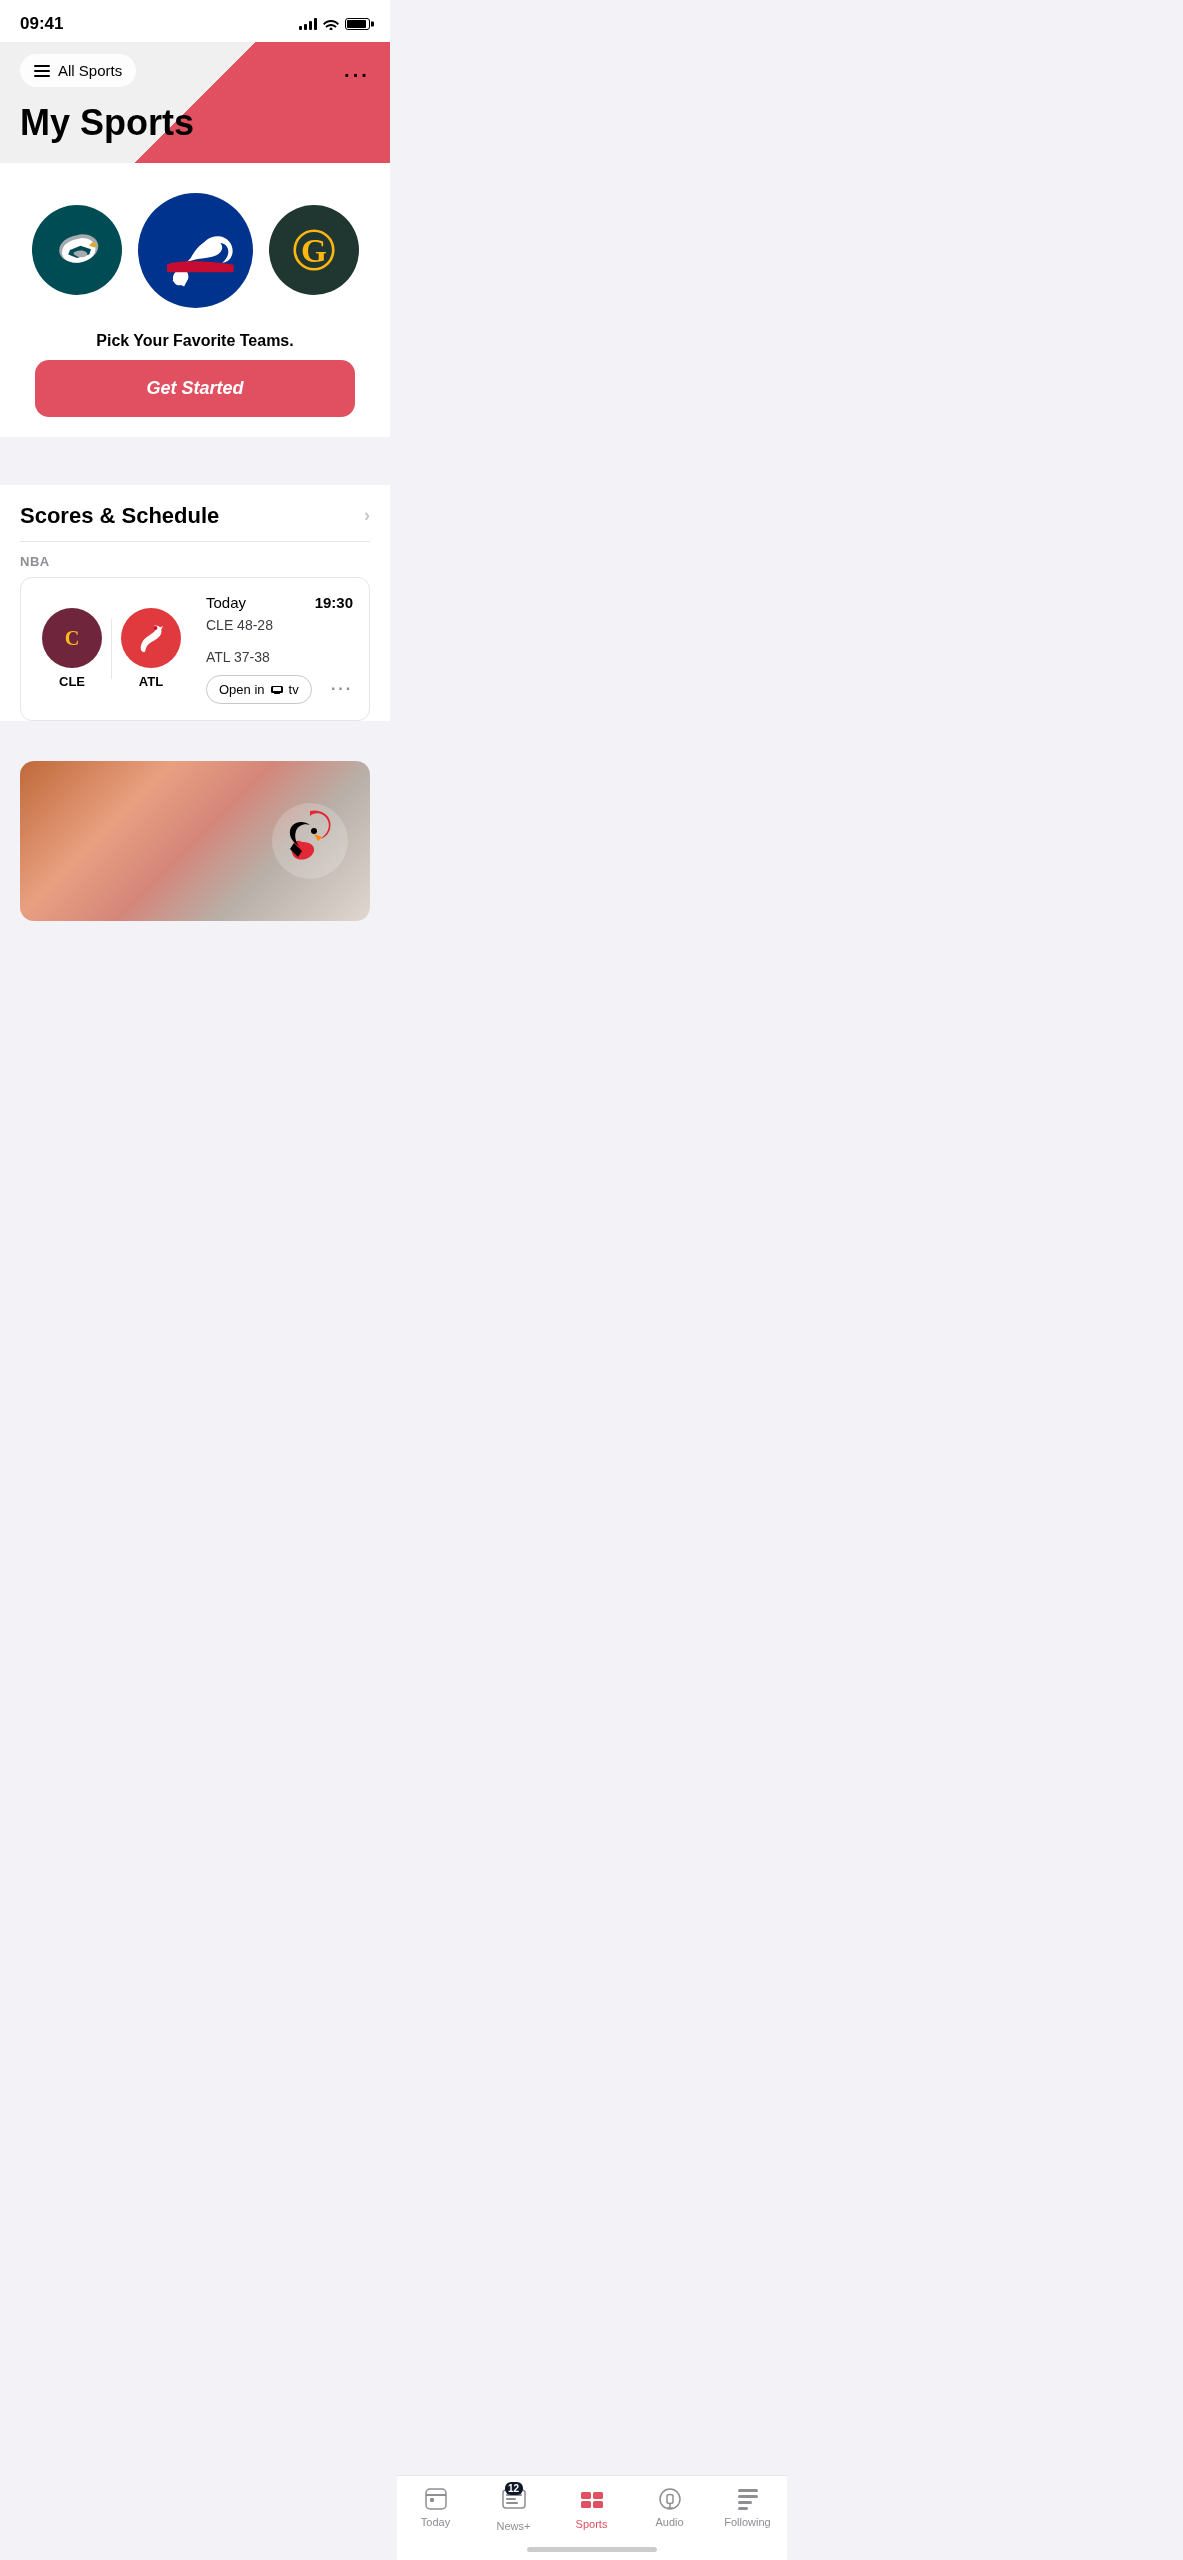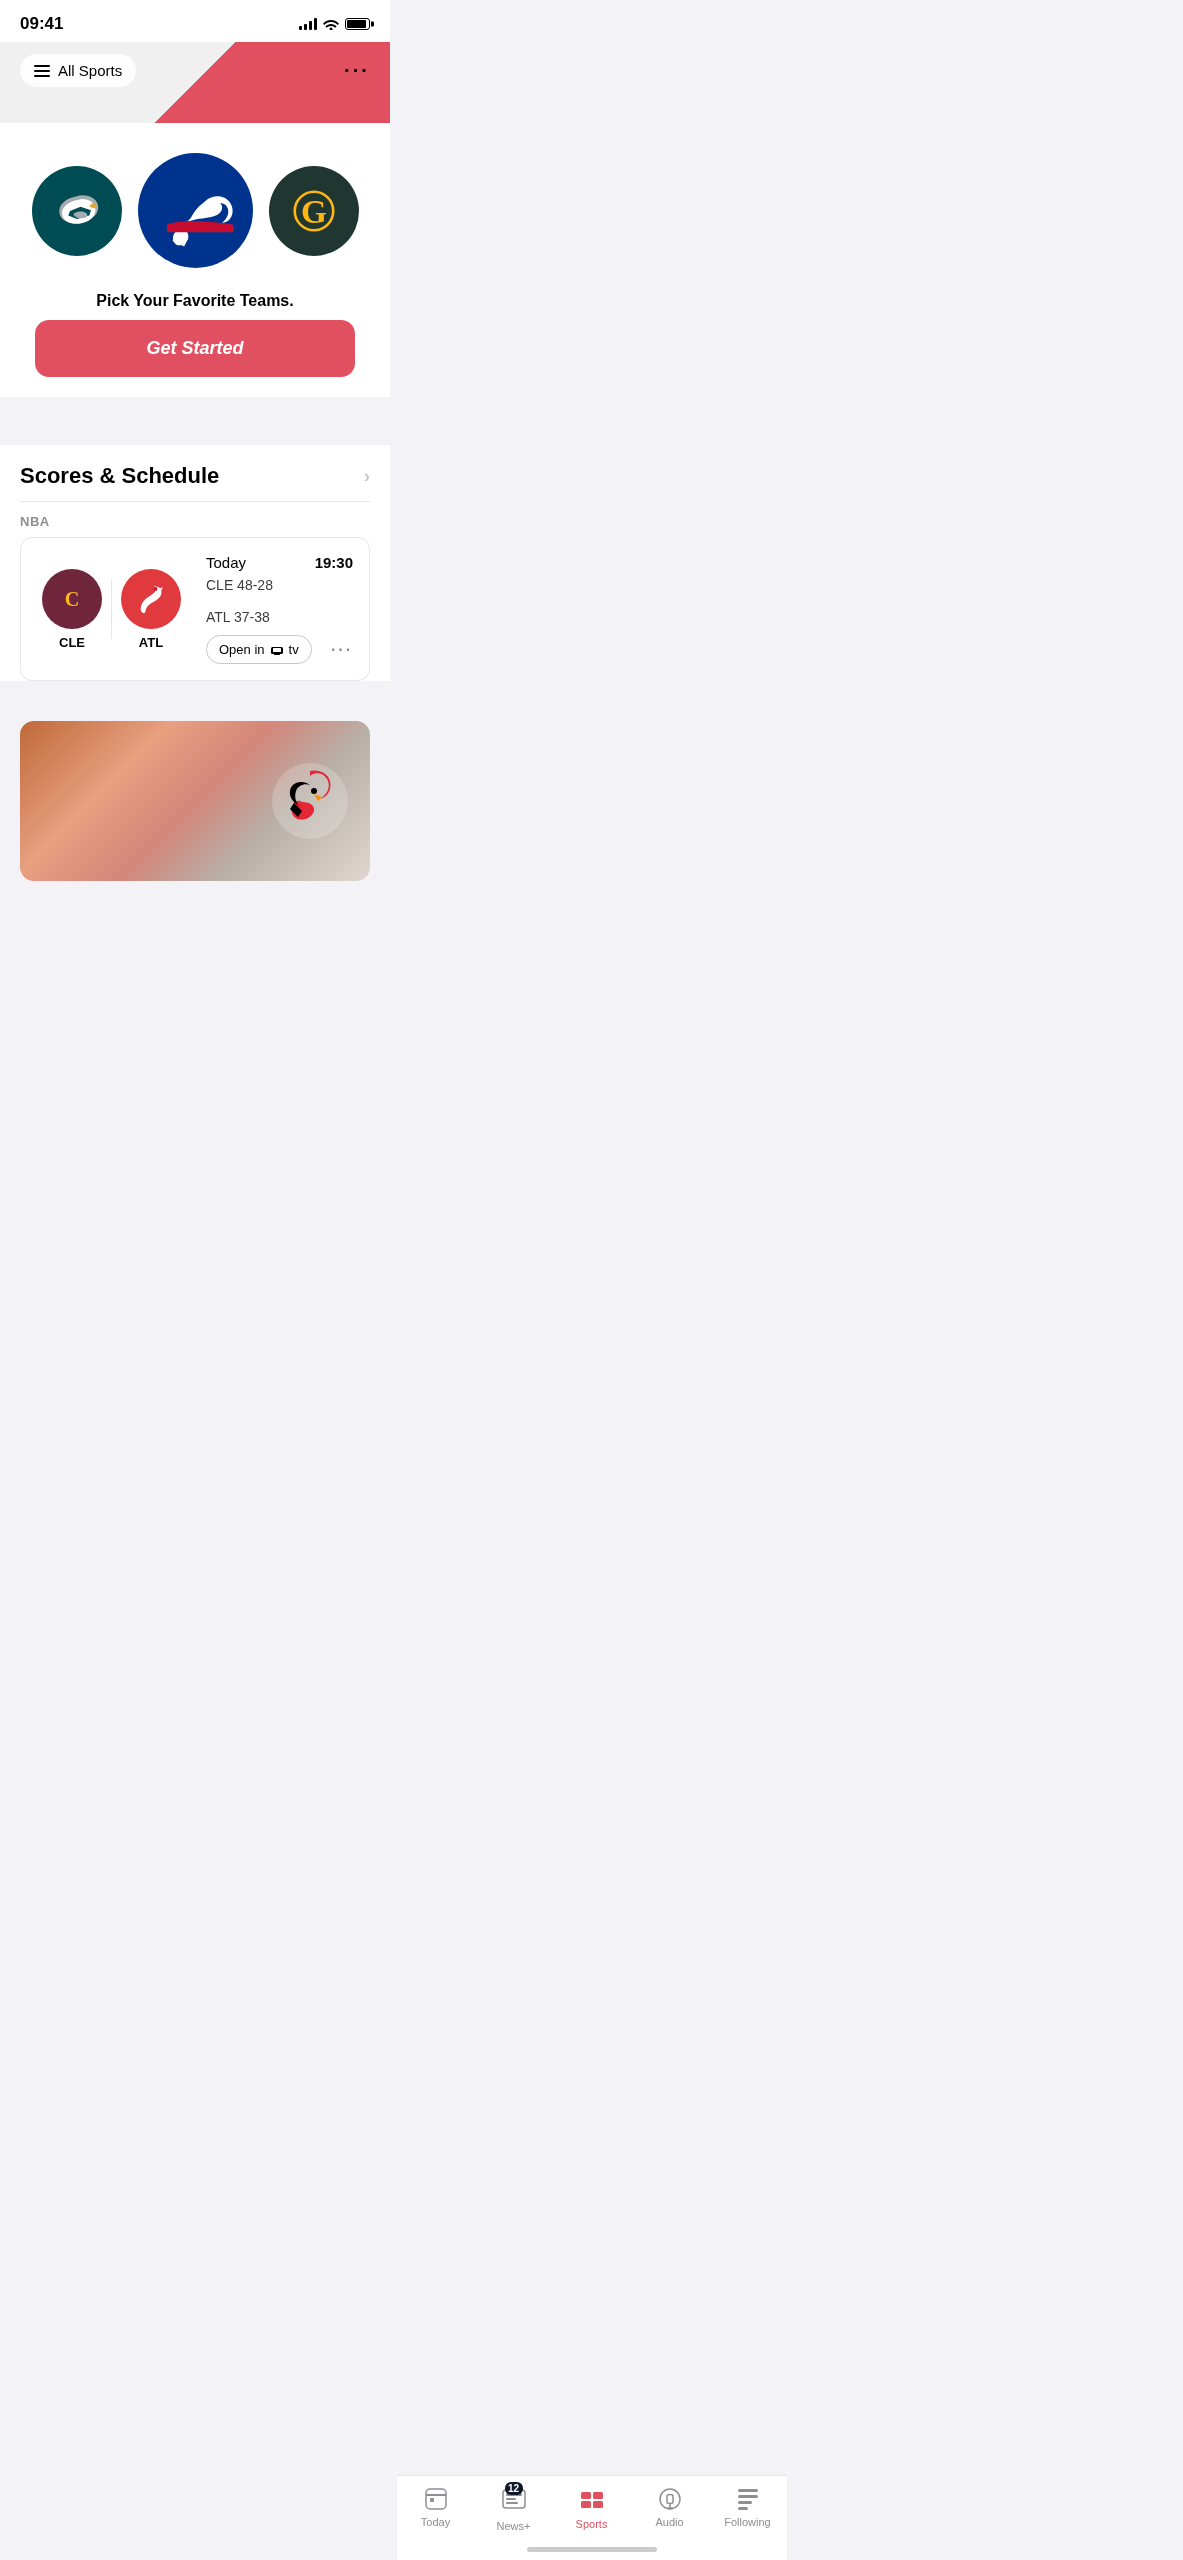--- a/index.html
+++ b/index.html
@@ -72,21 +72,21 @@
 
     
     .header {
       background: linear-gradient(135deg, #f0f0f0 0%, #f0f0f0 50%, #e05060 50%, #e05060 100%);
       padding: 12px 20px 20px;
       position: relative;
     }
     .header-top {
       display: flex;
       justify-content: space-between;
-      align-items: center;
+      align-items: flex-end;
       margin-bottom: 16px;
       gap: 48px;
     }
     .all-sports-btn {
       display: flex;
       align-items: center;
       gap: 8px;
       background: rgba(255,255,255,0.85);
       border: none;
       border-radius: 20px;
@@ -443,20 +443,21 @@
         <div class="hamburger-line"></div>
         <div class="hamburger-line"></div>
         <div class="hamburger-line"></div>
       </div>
       <span>All Sports</span>
     </button>
     <button class="more-btn">
       <span>···</span>
     </button>
   </div>
+  <h1 class="page-title">My Sports</h1>
 </div>
 
 <div class="teams-section">
   <div class="team-logos">
 
     <div class="team-logo team-logo-sm team-logo-eagles">
       <svg viewBox="0 0 80 80" width="70" height="70">
         <ellipse cx="40" cy="40" rx="38" ry="38" fill="#004c54"></ellipse>
         <g transform="translate(12,15)">
 

